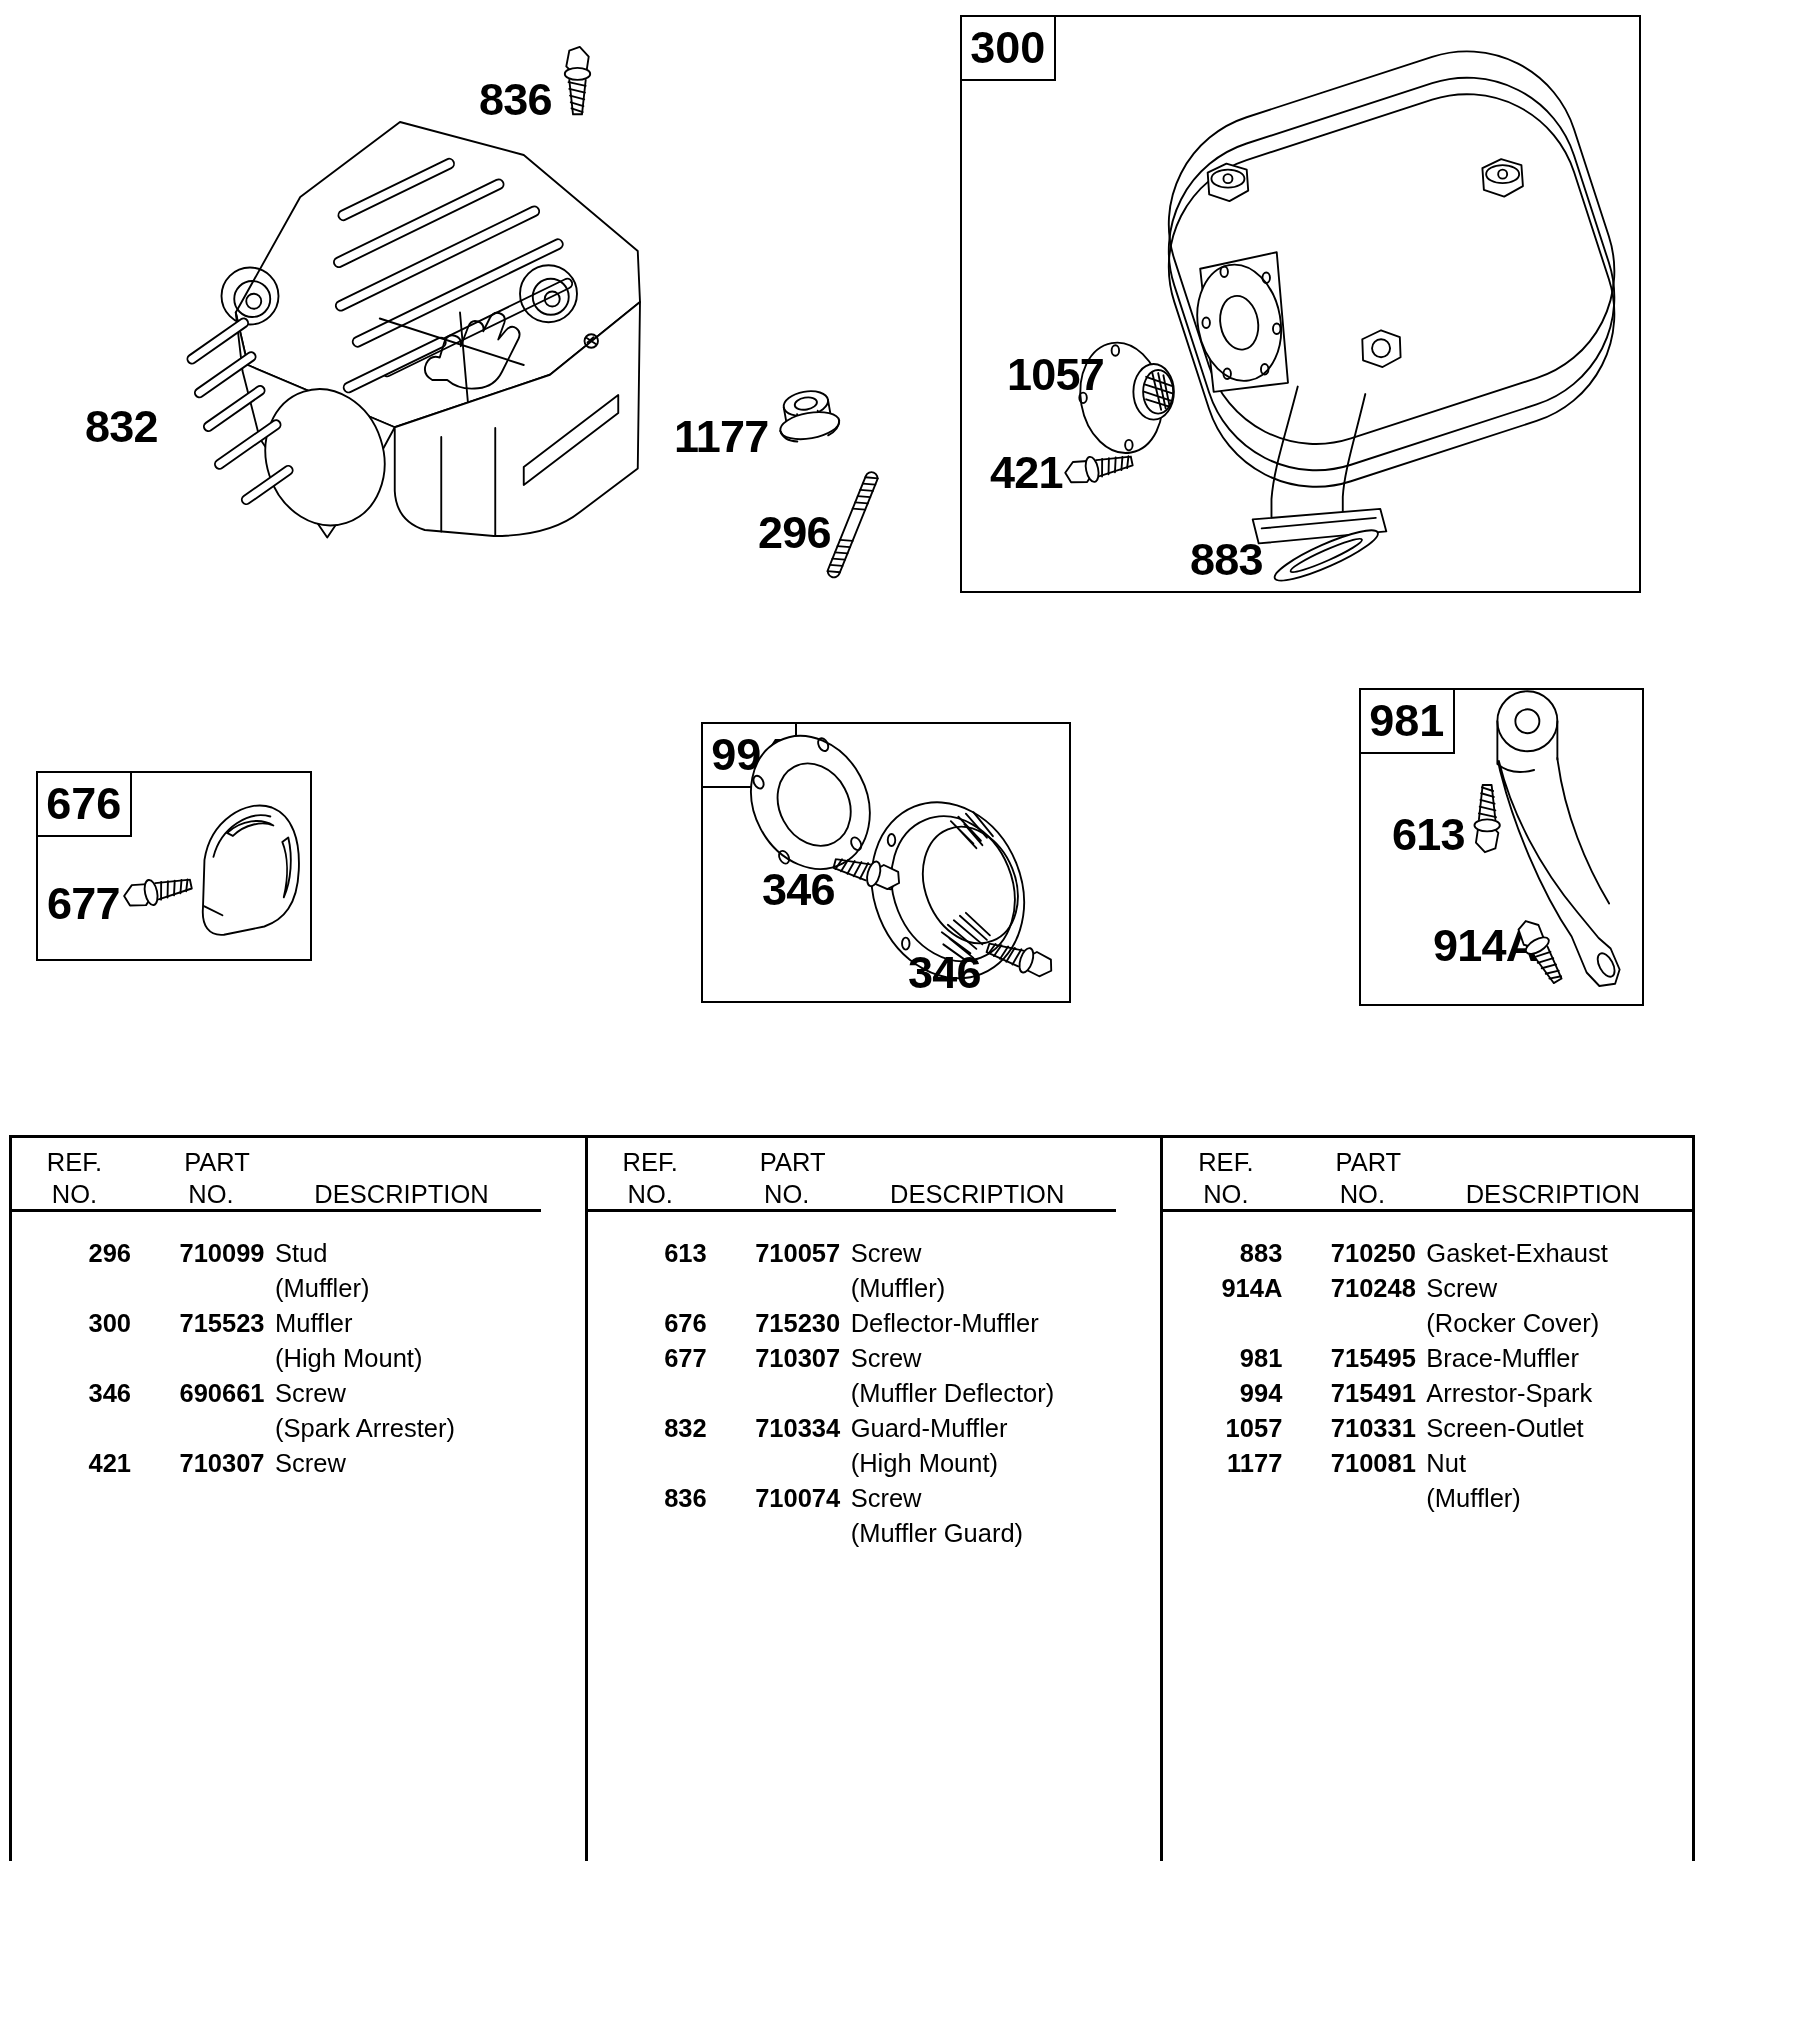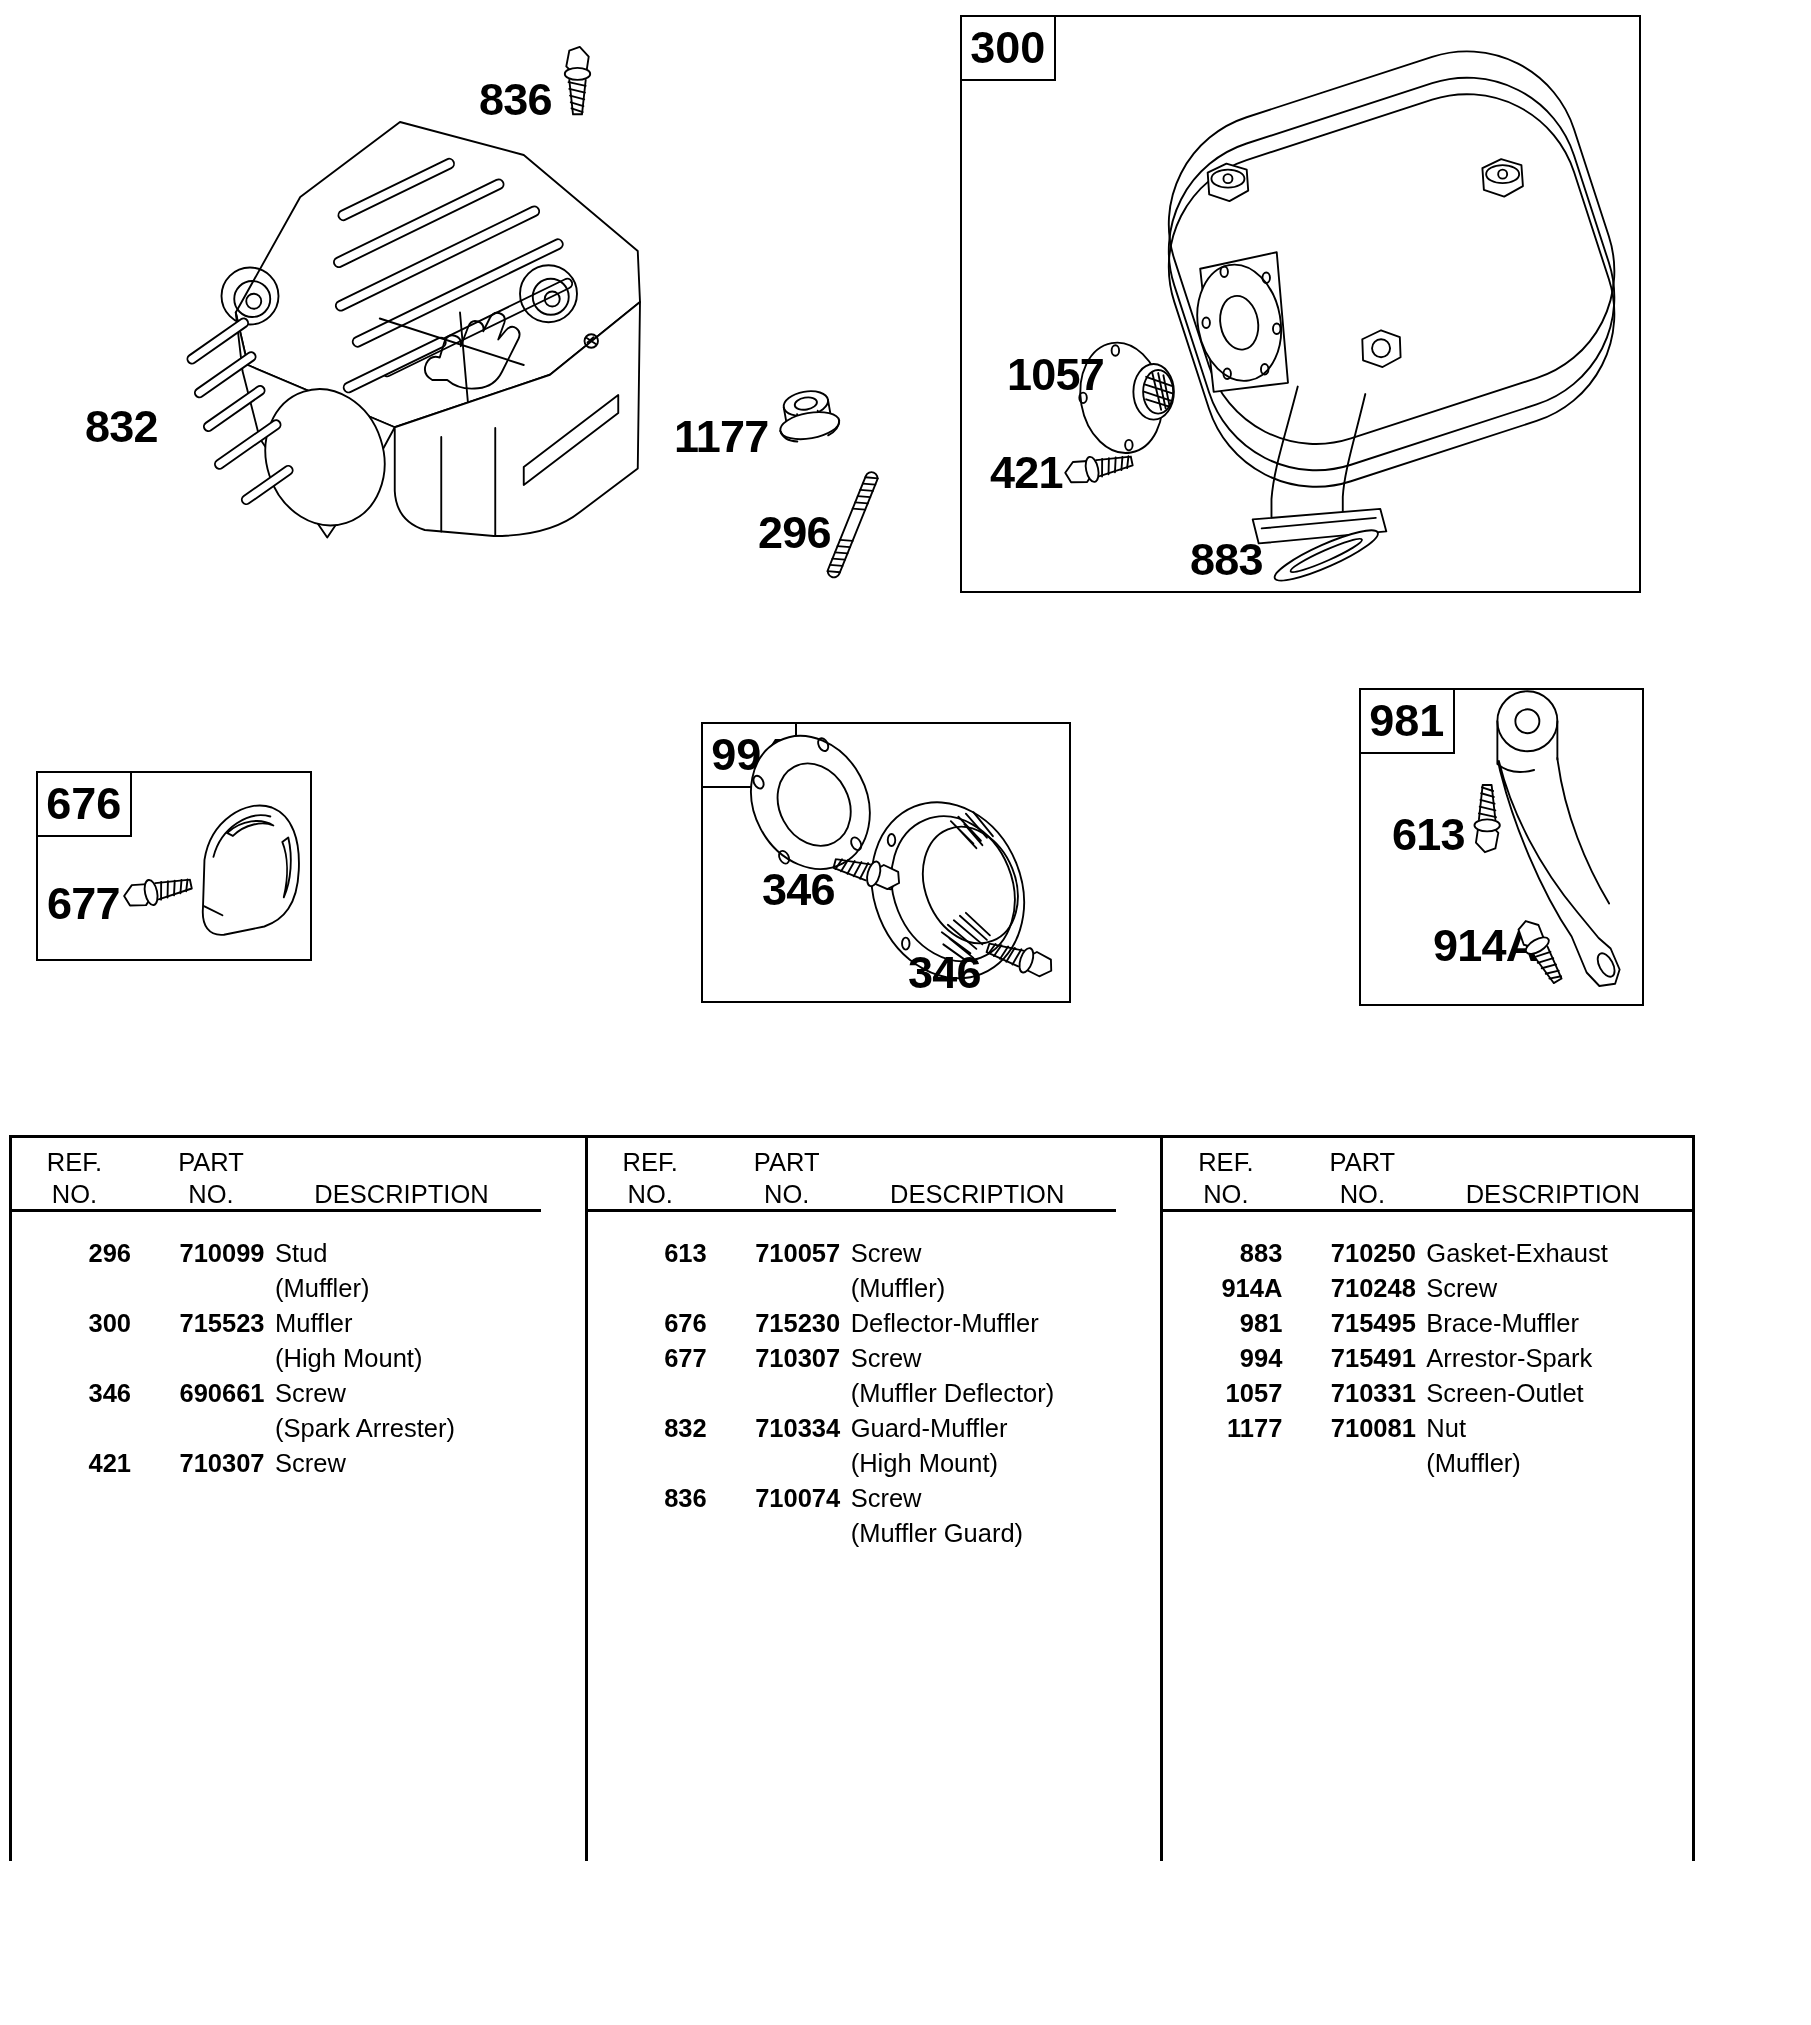--- a/index.html
+++ b/index.html
@@ -15,21 +15,21 @@
           font-weight:bold;font-size:45px;}
   
   #ptable{position:absolute;left:9px;top:1135px;width:1686px;height:726px;
           border:3.8px solid #000;border-bottom:none;display:flex;box-sizing:border-box;gap:44px;}
   .tsec{position:relative;flex:1 1 0;}
   .tsec + .tsec{border-left:3.8px solid #000;}
   .thead{position:relative;height:71px;border-bottom:3.8px solid #000;font-size:25.5px;}
   .thead span{position:absolute;line-height:30px;white-space:nowrap;}
   .h-ref1{left:6px;width:113px;text-align:center;top:9px;}
   .h-ref2{left:6px;width:113px;text-align:center;top:41px;}
-  .h-part1{left:139px;width:120px;text-align:center;top:9px;}
+  .h-part1{left:145px;width:120px;text-align:center;top:9px;}
   .h-part2{left:139px;width:120px;text-align:center;top:41px;}
   .h-desc{left:243px;width:293px;text-align:center;top:41px;}
   .rows{position:absolute;left:0;top:75px;right:0;bottom:0;padding-top:24px;}
   .trow{position:relative;height:35px;font-size:25.5px;}
   .trow span{position:absolute;top:0;line-height:33px;white-space:nowrap;}
   .c-ref{left:6px;width:113px;text-align:right;font-weight:bold;}
   .c-part{left:146px;width:128px;text-align:center;font-weight:bold;}
   .c-desc{left:263px;}
 </style>
 </head>
@@ -385,20 +385,25 @@
             <span class="c-ref">883</span>
             <span class="c-part">710250</span>
             <span class="c-desc">Gasket-Exhaust</span>
           </div>
           <div class="trow">
             <span class="c-ref">914A</span>
             <span class="c-part">710248</span>
             <span class="c-desc">Screw</span>
           </div>
           <div class="trow">
+            <span class="c-ref"></span>
+            <span class="c-part"></span>
+            <span class="c-desc">(Rocker Cover)</span>
+          </div>
+          <div class="trow">
             <span class="c-ref">981</span>
             <span class="c-part">715495</span>
             <span class="c-desc">Brace-Muffler</span>
           </div>
           <div class="trow">
             <span class="c-ref">994</span>
             <span class="c-part">715491</span>
             <span class="c-desc">Arrestor-Spark</span>
           </div>
           <div class="trow">

